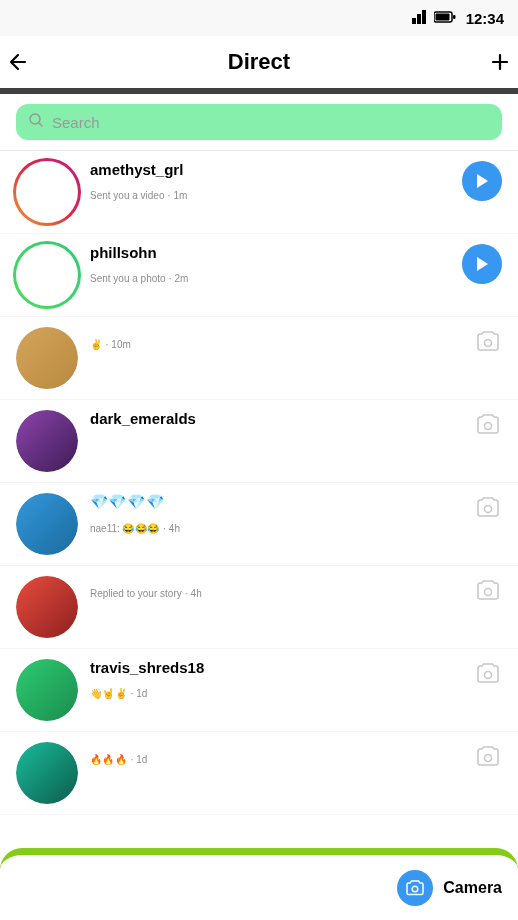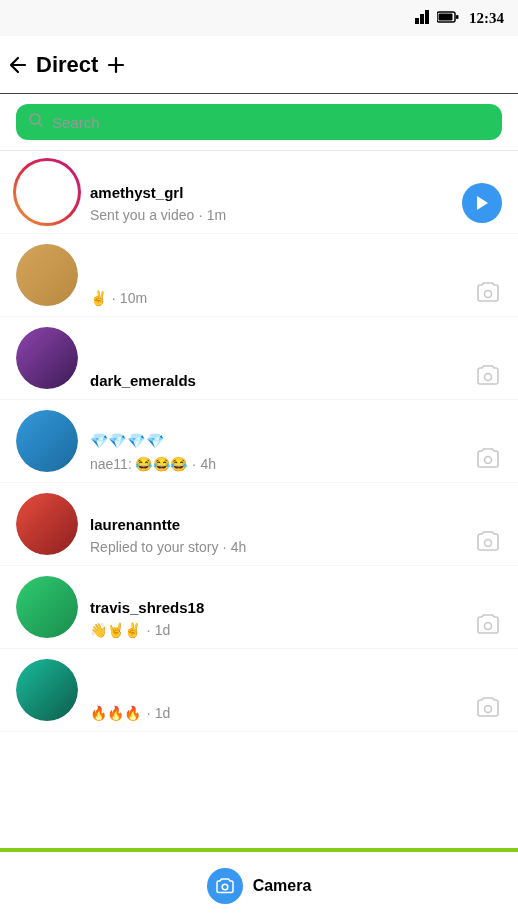--- a/index.html
+++ b/index.html
@@ -21,32 +21,32 @@
       align-items: center;
       justify-content: flex-end;
       padding: 0 14px;
       gap: 6px;
     }
     .status-time {
       font-size: 15px;
       font-weight: 600;
       color: #000;
       margin-left: 4px;
-      font-family: Liberation Serif, serif;
     }
 
     
     .header {
       width: 100%;
       height: 58px;
       background: #fff;
       display: flex;
       align-items: center;
+      justify-content: space-between;
       padding: 0 0;
-      border-bottom: 1px solid #404040;
+      border-bottom: 6px solid #404040;
     }
     .header-title {
       font-size: 22px;
       font-weight: 700;
       color: #000;
     }
     .header-left, .header-right {
       display: flex;
       align-items: center;
     }
@@ -61,21 +61,21 @@
     }
 
     
     .search-bar {
       width: 100%;
       padding: 10px 16px;
       background: #fff;
       border-bottom: 1px solid #e8e8e8;
     }
     .search-inner {
-      background: #22c55e;
+      background: #86efac;
       border-radius: 12px;
       display: flex;
       align-items: center;
       padding: 8px 12px;
       gap: 8px;
     }
     .search-input {
       background: none;
       border: none;
       outline: none;
@@ -85,21 +85,21 @@
     }
     .search-input::placeholder { color: #999; }
 
     
     .message-list {
       width: 100%;
     }
 
     .message-item {
       display: flex;
-      align-items: flex-end;
+      align-items: flex-start;
       padding: 10px 16px;
       gap: 12px;
       cursor: pointer;
       background: #fff;
       border-bottom: 1px solid #f5f5f5;
     }
 
     
     .avatar-container {
       position: relative;
@@ -160,26 +160,26 @@
     }
     .message-username {
       font-size: 15px;
       font-weight: 600;
       color: #000;
       white-space: nowrap;
       overflow: hidden;
       text-overflow: ellipsis;
     }
     .message-preview {
-      font-size: 14px;
+      font-size: 10px;
       color: #8e8e8e;
       white-space: nowrap;
       overflow: hidden;
       text-overflow: ellipsis;
-      margin-top: 6px;
+      margin-top: 12px;
     }
 
     
     .message-action {
       flex-shrink: 0;
       display: flex;
       align-items: center;
       justify-content: center;
     }
     .play-btn {
@@ -196,25 +196,26 @@
     }
 
     
     .bottom-bar {
       position: fixed;
       bottom: 0;
       left: 0;
       width: 518px;
       height: 72px;
       background: #fff;
-      border-top: 4px solid #84cc16;
-      display: flex;
-      align-items: center;
-      justify-content: center;
+      border-top: 7px solid #84cc16;
+      display: flex;
+      align-items: center;
+      justify-content: flex-end;
       gap: 10px;
+      border-radius: 22px;
     }
     .camera-btn {
       display: flex;
       align-items: center;
       gap: 10px;
       cursor: pointer;
       background: none;
       border: none;
       padding: 8px 16px;
     }
@@ -301,20 +302,40 @@
           <div class="play-btn">
             <svg width="14" height="16" viewBox="0 0 14 16" fill="none">
               <path d="M2 1L13 8L2 15V1Z" fill="#fff"></path>
             </svg>
           </div>
         </div>
     </div>
     <div class="message-item">
       <div class="avatar-container">
         <div class="avatar">
+          <div class="avatar-img av2"></div>
+        </div>
+        <div class="avatar-story-ring green"></div>
+      </div>
+      <div class="message-content">
+        <div class="message-username">phillsohn</div>
+        <div class="message-preview">Sent you a photo · 2m</div>
+      </div>
+
+        <div class="message-action">
+          <div class="play-btn">
+            <svg width="14" height="16" viewBox="0 0 14 16" fill="none">
+              <path d="M2 1L13 8L2 15V1Z" fill="#fff"></path>
+            </svg>
+          </div>
+        </div>
+    </div>
+    <div class="message-item">
+      <div class="avatar-container">
+        <div class="avatar">
           <div class="avatar-img av3"></div>
         </div>
 
       </div>
       <div class="message-content">
         <div class="message-preview">✌️ · 10m</div>
       </div>
 
         <div class="message-action camera-icon-outline">
           <svg width="28" height="28" viewBox="0 0 28 28" fill="none">
@@ -361,21 +382,20 @@
         </div>
     </div>
     <div class="message-item">
       <div class="avatar-container">
         <div class="avatar">
           <div class="avatar-img av6"></div>
         </div>
 
       </div>
       <div class="message-content">
-        <div class="message-username">laurenanntte</div>
         <div class="message-preview">Replied to your story · 4h</div>
       </div>
 
         <div class="message-action camera-icon-outline">
           <svg width="28" height="28" viewBox="0 0 28 28" fill="none">
             <path d="M4 9C4 7.9 4.9 7 6 7H8L9.5 5H18.5L20 7H22C23.1 7 24 7.9 24 9V21C24 22.1 23.1 23 22 23H6C4.9 23 4 22.1 4 21V9Z" stroke="#c8c8c8" stroke-width="1.6" fill="none"></path>
             <circle cx="14" cy="16" r="3.5" stroke="#c8c8c8" stroke-width="1.6"></circle>
           </svg>
         </div>
     </div>

